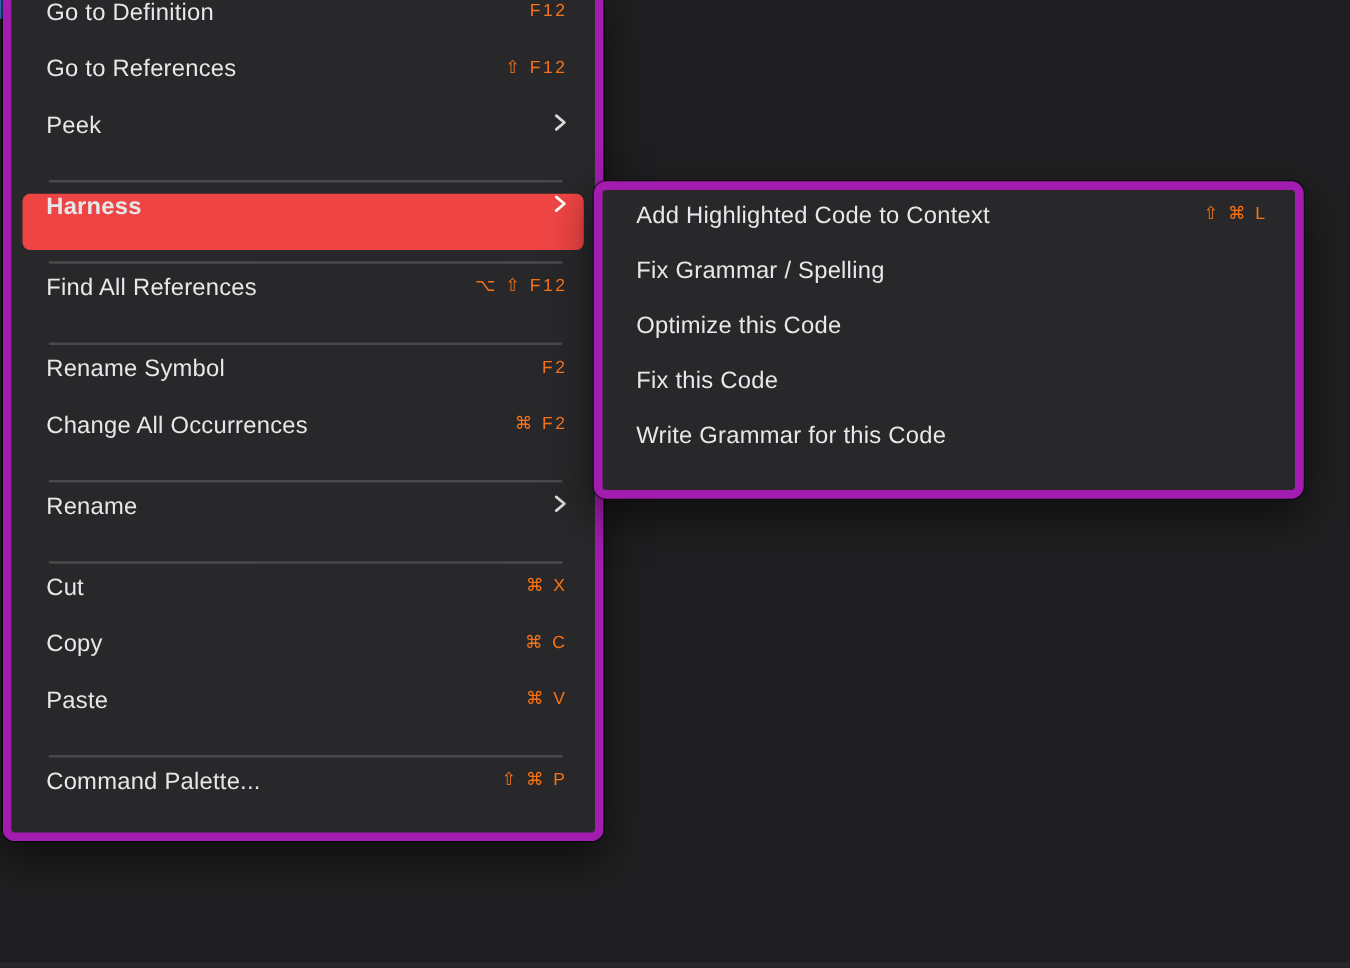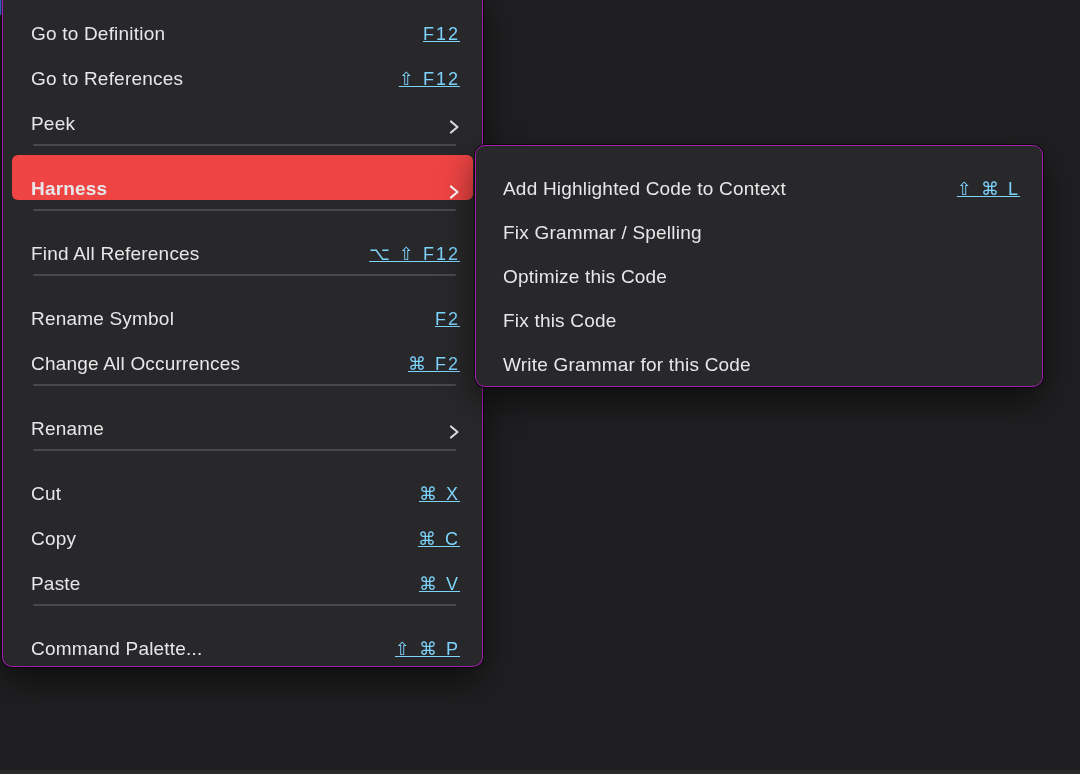--- a/index.html
+++ b/index.html
@@ -10,46 +10,46 @@
     -webkit-font-smoothing:antialiased;
   }
   .backdrop-sliver{
     position:absolute;left:0;top:0;width:3px;height:15px;background:#3a6fd0;
   }
   .backdrop-strip{
     position:absolute;left:0;bottom:0;width:100%;height:4px;background:#28282a;
   }
   .panel{
     position:absolute;background:#28282a;
-    border:1px solid #a21caf;border-radius:10px;
+    border:7px solid #a21caf;border-radius:10px;
     box-shadow:0 0 0 1px rgba(0,0,0,.55), 0 14px 34px rgba(0,0,0,.55);
     box-sizing:border-box;
   }
   .main-menu{
     left:2px;top:-10px;width:481px;
     padding:10px 0 6px 0;
     border-top-left-radius:0;border-top-right-radius:0;border-top:none;
   }
   .submenu{
     left:475px;top:145px;width:568px;
     padding:10px 0;
     z-index:5;
   }
   .row{
-    height:45px;display:flex;align-items:flex-end;
+    height:45px;display:flex;align-items:flex-start;
     margin:0 9px;padding:0 13px 0 19px;
     border-radius:6px;
     color:#e7e7e9;font-size:19px;letter-spacing:.2px;
     white-space:nowrap;
   }
   .submenu .row{height:44px;padding:0 13px 0 18px;}
   .row .label{flex:0 0 auto;}
   .row .spacer{flex:1 1 auto;}
   .row .shortcut{
-    flex:0 0 auto;color:#7dd3fc;font-size:18px;letter-spacing:2px;text-decoration:underline;
+    flex:0 0 auto;color:#f97316;font-size:14px;letter-spacing:2px;
   }
   .row.highlighted{background:#ef4444;font-weight:bold;}
   .chev{flex:0 0 auto;display:flex;align-items:center;}
   .chev svg{display:block;}
   .sep{height:20px;display:flex;align-items:center;margin:0 26px 0 30px;}
   .sep::before{content:"";display:block;width:100%;height:2px;background:#49494c;border-radius:1px;}
 </style>
 </head>
 <body>
 

